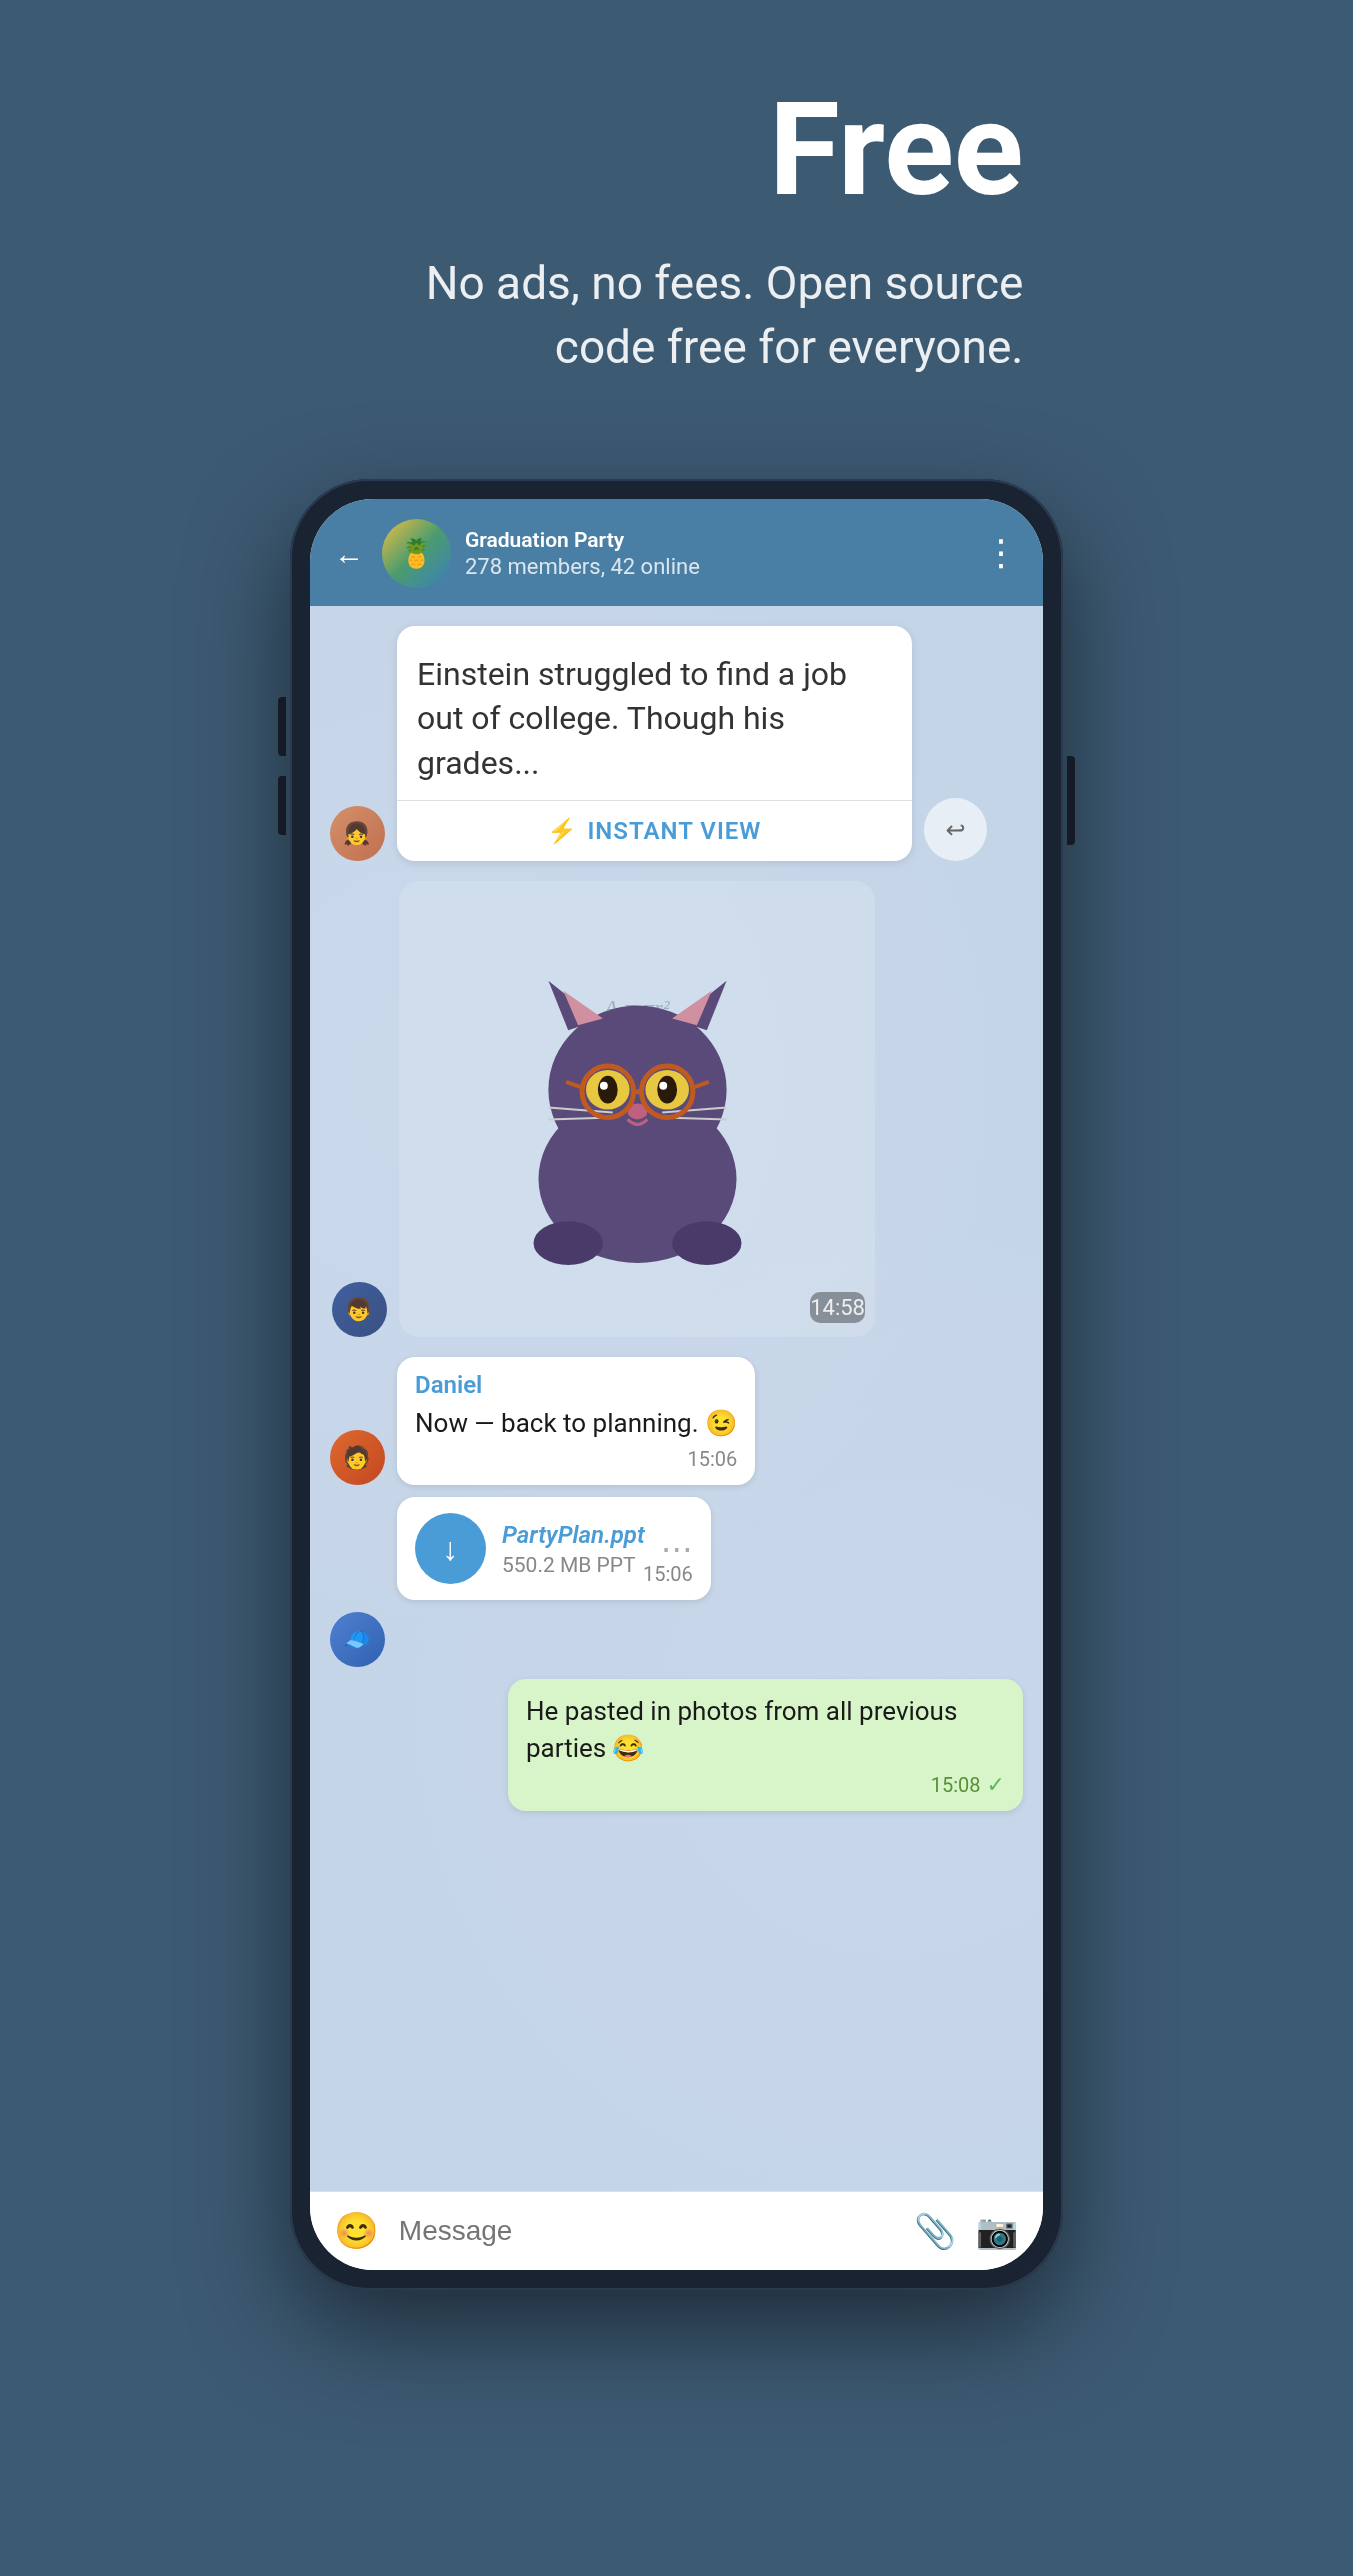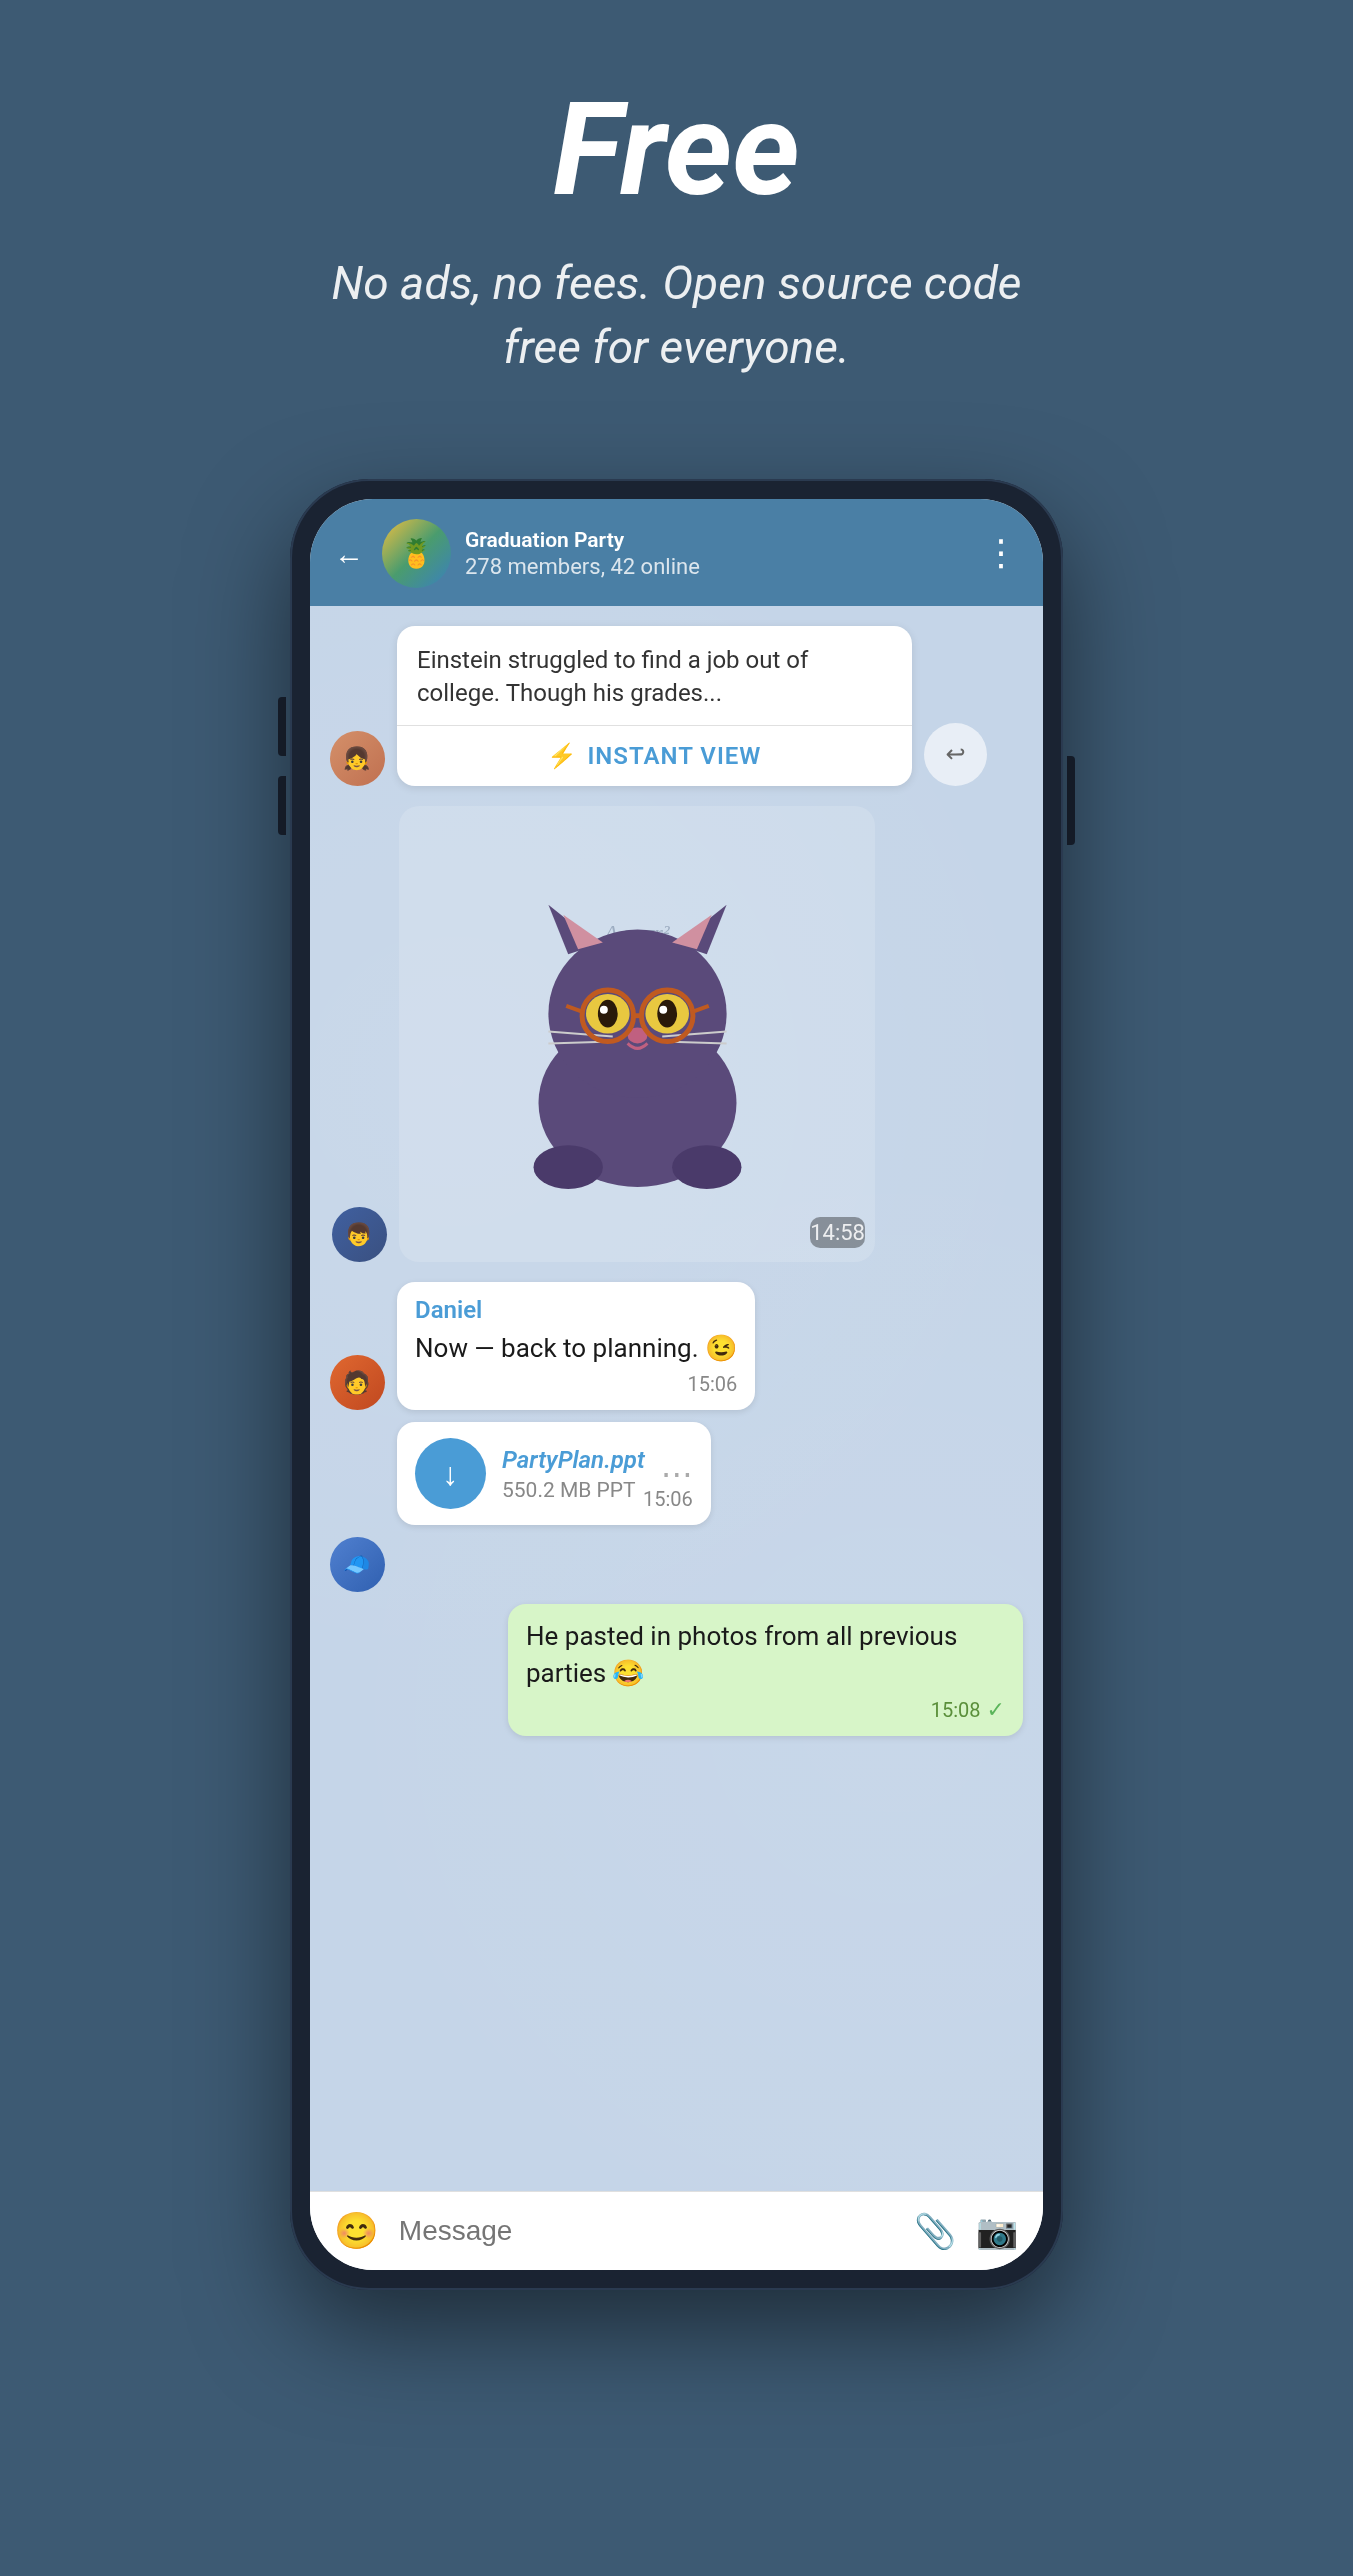--- a/index.html
+++ b/index.html
@@ -9,24 +9,23 @@
       background: #3d5a73;
       font-family: -apple-system, BlinkMacSystemFont, 'Segoe UI', Roboto, sans-serif;
       display: flex;
       flex-direction: column;
       align-items: center;
       overflow: hidden;
     }
 
     
     .hero {
-      text-align: center;
+      text-align: right;
       padding: 79px 40px 59px;
       color: white;
-      font-style: italic;
     }
     .hero-title {
       font-size: 129px;
       font-weight: 700;
       line-height: 1.1;
       margin-bottom: 30px;
       color: #ffffff;
     }
     .hero-subtitle {
       font-size: 46px;
@@ -168,22 +167,22 @@
 
     
     .bubble-article {
       background: white;
       border-radius: 18px;
       overflow: hidden;
       max-width: 515px;
       box-shadow: 0 2px 8px rgba(0,0,0,0.1);
     }
     .article-text {
-      padding: 18px 20px 14px;
-      font-size: 24px;
+      padding: 26px 20px 14px;
+      font-size: 32px;
       line-height: 1.4;
       color: #333;
     }
     .instant-view-btn {
       border-top: 1px solid #e0e0e0;
       padding: 16px 20px;
       display: flex;
       align-items: center;
       justify-content: center;
       gap: 10px;

